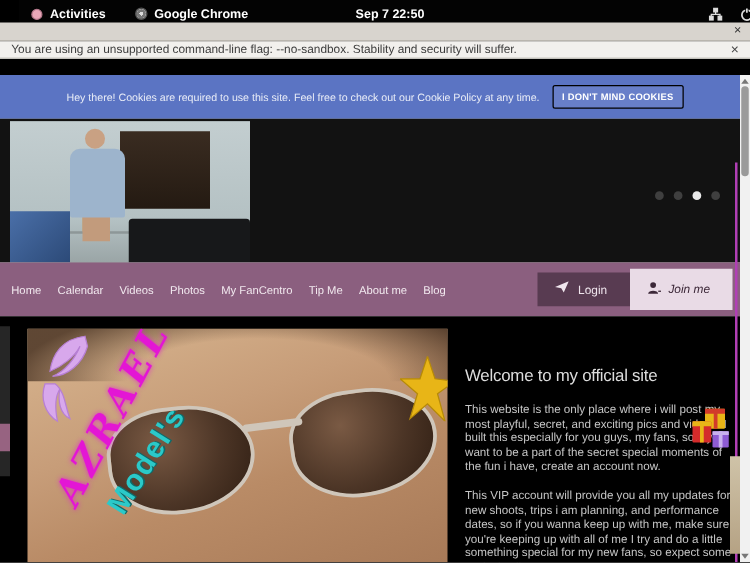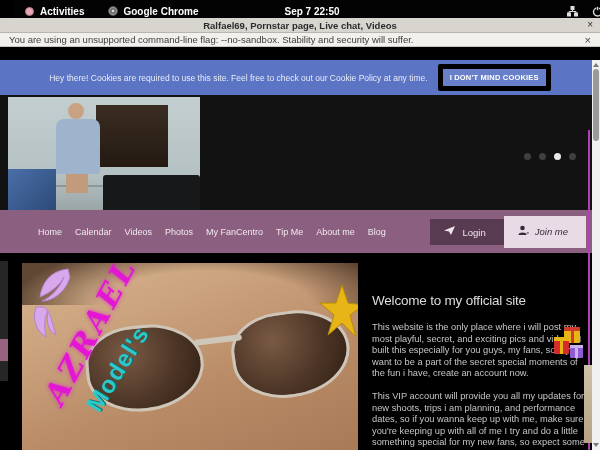--- a/index.html
+++ b/index.html
@@ -30,21 +30,21 @@
   .notif-text { font-size:9.5px; color:#3c3c3c; padding-left:9px; }
   .notif-close { position:absolute; right:9px; font-size:11px; color:#444; }
 
   
   .viewport { position:absolute; top:60px; left:0; width:600px; height:390px; background:#e5e5e5; overflow:hidden; }
 
   
   .cookie-bar { position:absolute; top:0; left:0; width:600px; height:35px; background:#5b74c3;
     display:flex; align-items:center; justify-content:center; gap:10px; }
   .cookie-msg { font-size:8.5px; color:#e8ecf7; }
-  .cookie-btn { font-size:7.5px; font-weight:bold; color:#fff; background:#687fc9; border:5px solid #000000;
+  .cookie-btn { font-size:7.5px; font-weight:bold; color:#fff; background:#687fc9; border:1px solid #000000;
     border-radius:2px; padding:4px 7px; letter-spacing:.2px; cursor:pointer; }
 
   
   .hero { position:absolute; top:35px; left:0; width:600px; height:115px; background:#121212; }
   .hero-photo { position:absolute; left:8px; top:2px; width:192px; height:113px; background:#b9c5c7; overflow:hidden; }
   .hp-wall { position:absolute; inset:0; background:linear-gradient(180deg,#c3ced0 0%,#b4c1c3 70%,#9aa5a6 100%); }
   .hp-curtain { position:absolute; left:88px; top:8px; width:72px; height:62px; background:linear-gradient(180deg,#3a2c21,#241a12); }
   .hp-floorline { position:absolute; left:0; top:88px; width:192px; height:2px; background:#8d9798; }
   .hp-couch { position:absolute; left:95px; top:78px; width:97px; height:35px; background:#17181a; border-radius:3px 3px 0 0; }
   .hp-lamp { position:absolute; left:58px; top:60px; width:22px; height:28px; background:#c2a06b; border-radius:4px 4px 0 0; }
@@ -52,21 +52,21 @@
   .hp-person-head { position:absolute; left:60px; top:6px; width:16px; height:16px; border-radius:50%; background:#c9a183; }
   .hp-person-shirt { position:absolute; left:48px; top:22px; width:44px; height:55px; background:#9db4cc; border-radius:8px 8px 2px 2px; }
   .hp-person-skin { position:absolute; left:58px; top:26px; width:22px; height:70px; background:#c29b7c; }
   .hero-dots { position:absolute; right:24px; top:58px; display:flex; gap:8px; }
   .dot { width:7px; height:7px; border-radius:50%; background:#3f3f3f; }
   .dot.active { background:#e9e9e9; }
 
   
   .nav { position:absolute; top:150px; left:0; width:600px; height:43px; background:#8b5f7f;
     display:flex; align-items:center; }
-  .nav-items { display:flex; gap:13px; padding-left:38px; }
+  .nav-items { display:flex; gap:13px; padding-left:9px; }
   .nav-item { font-size:9px; color:#f2e9ef; cursor:pointer; white-space:nowrap; }
   .nav-btns { margin-left:auto; display:flex; padding-right:14px; }
   .login-btn { display:flex; align-items:flex-end; gap:6px; background:#583b51; color:#f0e6ee;
     font-size:9.5px; padding:7px 18px 7px 14px; cursor:pointer; }
   .join-btn { display:flex; align-items:center; gap:6px; background:#e9dbe6; color:#3c2838;
     font-size:9.5px; padding:9px 18px 9px 14px; margin-top:-3px; margin-bottom:-3px; cursor:pointer;font-style:italic; }
 
   
   .main { position:absolute; top:193px; left:0; width:600px; height:197px; background:#000; }
   .peek-strip { position:absolute; left:0; top:8px; width:8px; height:120px; background:#262626; }
@@ -135,21 +135,20 @@
         <svg width="11" height="11" viewBox="0 0 11 11">
             <circle cx="5.5" cy="6" r="4" fill="none" stroke="#ddd" stroke-width="1.4"></circle>
             <line x1="5.5" y1="0.5" x2="5.5" y2="4.5" stroke="#030303" stroke-width="2.6"></line>
             <line x1="5.5" y1="0.8" x2="5.5" y2="4.2" stroke="#ddd" stroke-width="1.4"></line>
           </svg>
       </span>
     </div>
   </div>
 
   <div class="title-bar">
-    <span class="tb-text">Ralfael69, Pornstar page, Live chat, Videos</span>
     <span class="tb-close">×</span>
   </div>
 
   <div class="notif-bar">
     <span class="notif-text">You are using an unsupported command-line flag: --no-sandbox. Stability and security will suffer.</span>
     <span class="notif-close">×</span>
   </div>
 
   <div class="viewport">
 

